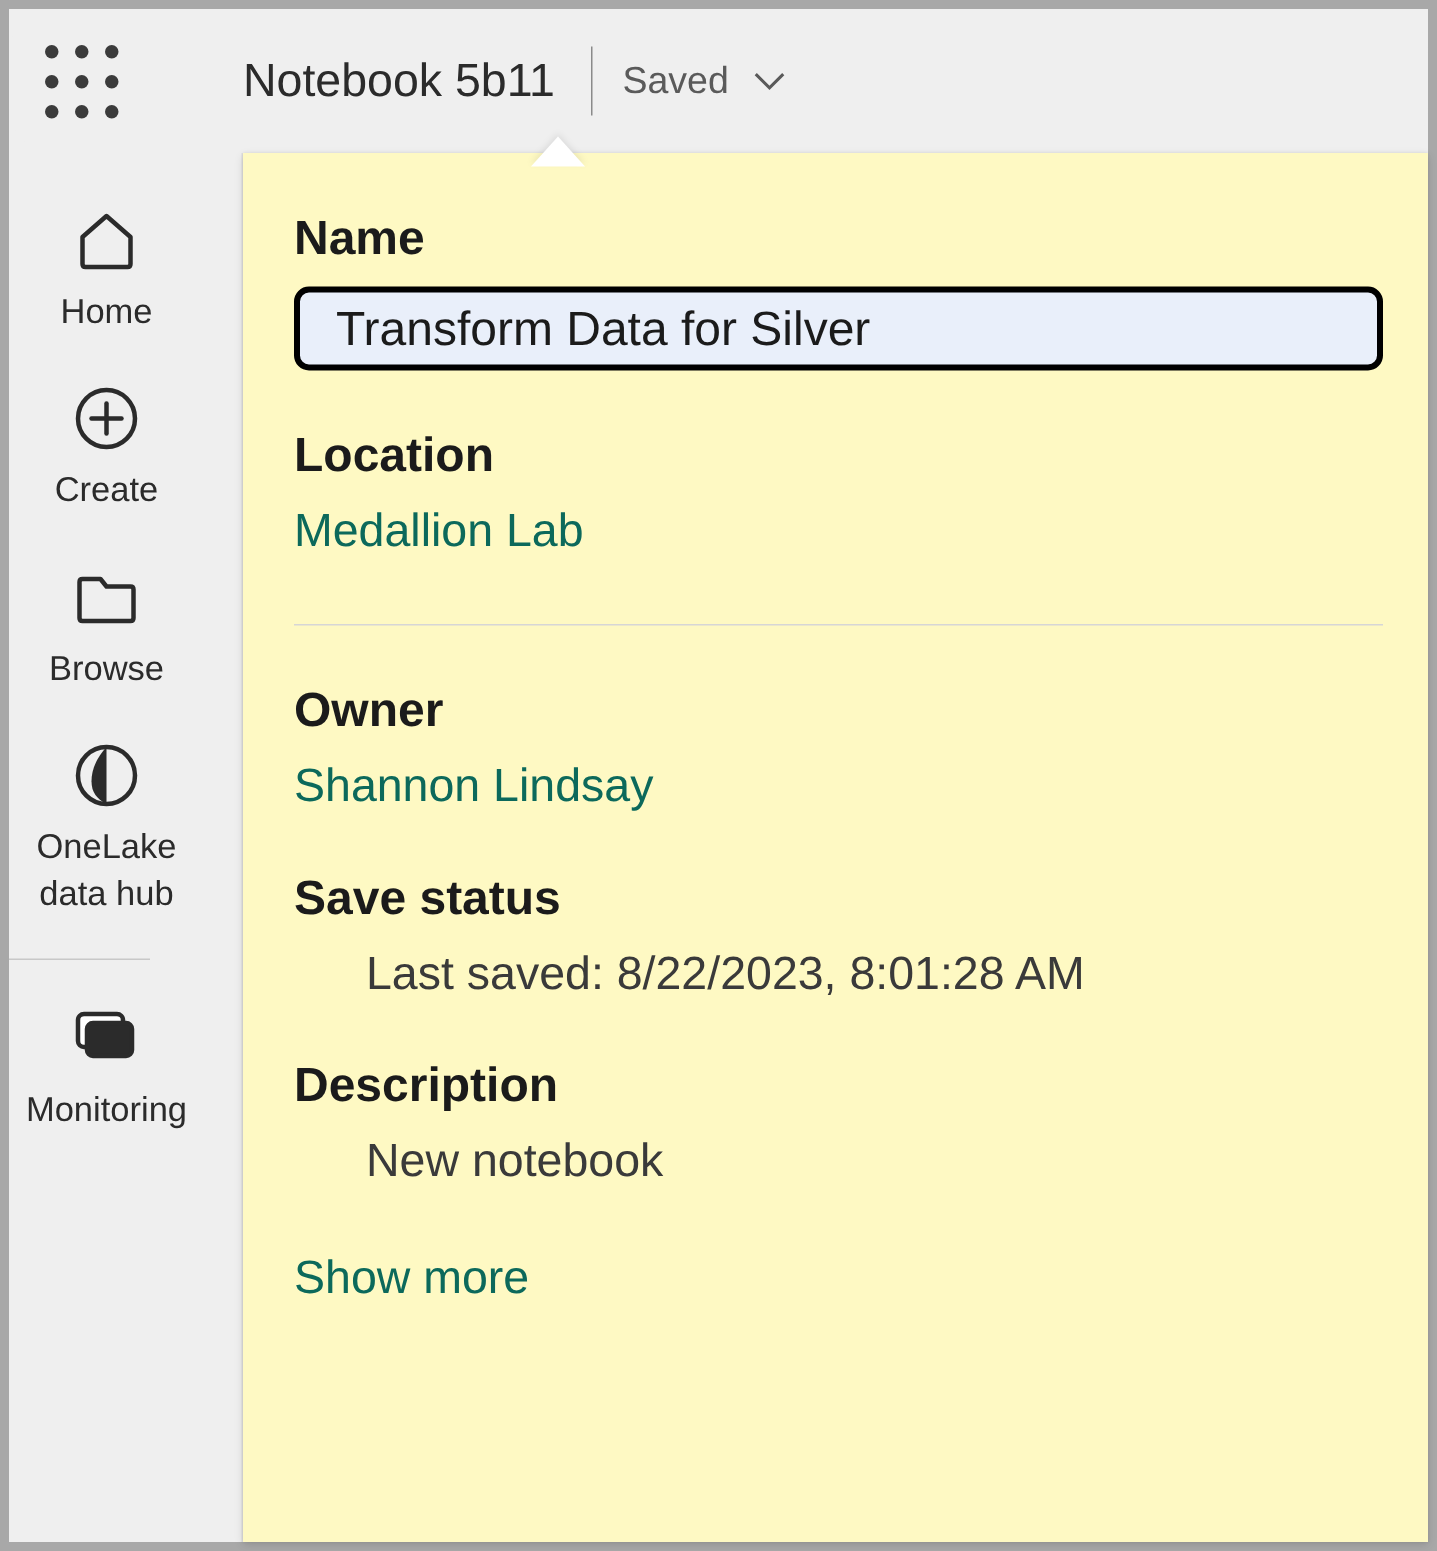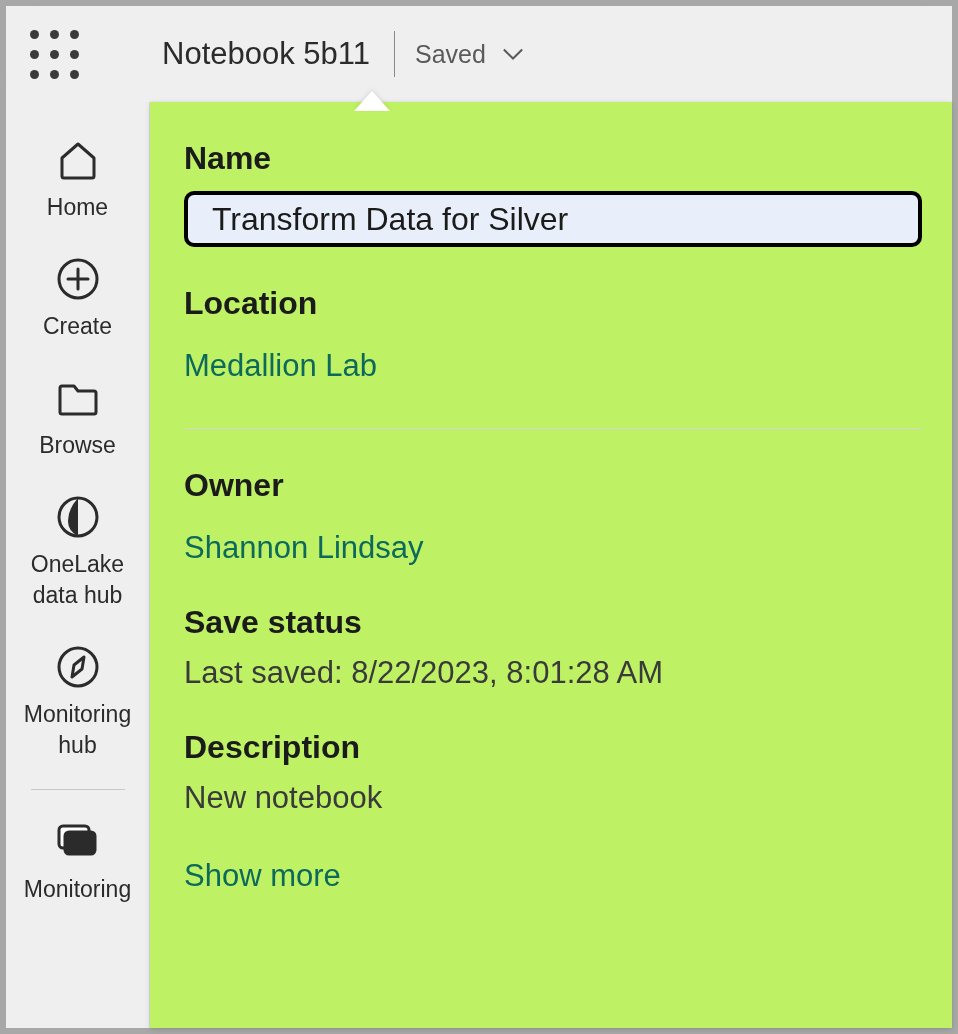--- a/index.html
+++ b/index.html
@@ -97,25 +97,24 @@
       border-bottom: 20px solid #ffffff;
       z-index: 10;
       filter: drop-shadow(0 -2px 2px rgba(0,0,0,0.08));
     }
     .main-area {
       flex: 1;
       display: flex;
       position: relative;
     }
     .sidebar {
-      width: 144px;
+      width: 156px;
       background: #efefef;
       display: flex;
       flex-direction: column;
-      align-items: center;
       padding-top: 20px;
       border-right: 1px solid #e0e0e0;
     }
     .nav-item {
       display: flex;
       flex-direction: column;
       align-items: center;
       justify-content: flex-start;
       width: 130px;
       padding: 12px 0 18px 0;
@@ -137,21 +136,21 @@
       color: #2b2b2b;
     }
     .sidebar-divider {
       width: 94px;
       height: 1px;
       background: #c8c8c8;
       margin: 10px 0 14px 0;
     }
     .details-panel {
       flex: 1;
-      background: #bef264;
+      background: #fef9c3;
       box-shadow: 0 2px 6px rgba(0,0,0,0.12), 0 0 2px rgba(0,0,0,0.08);
       padding: 38px 30px 30px 34px;
       margin-left: 0;
       position: relative;
     }
     .field-label {
       font-size: 32px;
       font-weight: 600;
       color: #1b1b1b;
       margin-bottom: 14px;
@@ -168,27 +167,28 @@
       outline: none;
       font-family: inherit;
     }
     .section {
       margin-top: 38px;
     }
     .link-value {
       font-size: 31px;
       color: #0c695b;
       cursor: pointer;
-      margin-top: 12px;
+      margin-top: 0;
       display: inline-block;
     }
     .text-value {
       font-size: 31px;
       color: #3a3a3a;
       margin-top: 14px;
+      margin-left: 48px;
     }
     .panel-divider {
       height: 1px;
       background: #d6d6d6;
       margin-top: 44px;
     }
     .show-more {
       font-size: 31px;
       color: #0c695b;
       cursor: pointer;
@@ -263,29 +263,20 @@
       <div class="nav-item">
         <div class="nav-icon">
           <svg width="48" height="48" viewBox="0 0 48 48" fill="none" stroke="#2b2b2b" stroke-width="3" stroke-linejoin="round">
             <circle cx="24" cy="24" r="19"></circle>
             <path d="M24 5 Q14 16 14 28 Q14 38 24 43" fill="#2b2b2b" stroke="none"></path>
           </svg>
         </div>
         <span class="nav-label">OneLake data hub</span>
       </div>
 
-      <div class="nav-item">
-        <div class="nav-icon">
-          <svg width="48" height="48" viewBox="0 0 48 48" fill="none" stroke="#2b2b2b" stroke-width="3" stroke-linejoin="round">
-            <circle cx="24" cy="24" r="19"></circle>
-            <polygon points="30,14 20,22 18,34 28,26" fill="none"></polygon>
-          </svg>
-        </div>
-        <span class="nav-label">Monitoring hub</span>
-      </div>
 
       <div class="sidebar-divider"></div>
 
       <div class="nav-item">
         <div class="nav-icon">
           <svg width="50" height="44" viewBox="0 0 50 44" fill="none" stroke="#2b2b2b" stroke-width="3" stroke-linejoin="round">
             <rect x="6" y="6" width="30" height="22" rx="4" fill="#ffffff"></rect>
             <rect x="12" y="12" width="30" height="22" rx="4" fill="#2b2b2b" stroke="#2b2b2b"></rect>
           </svg>
         </div>

